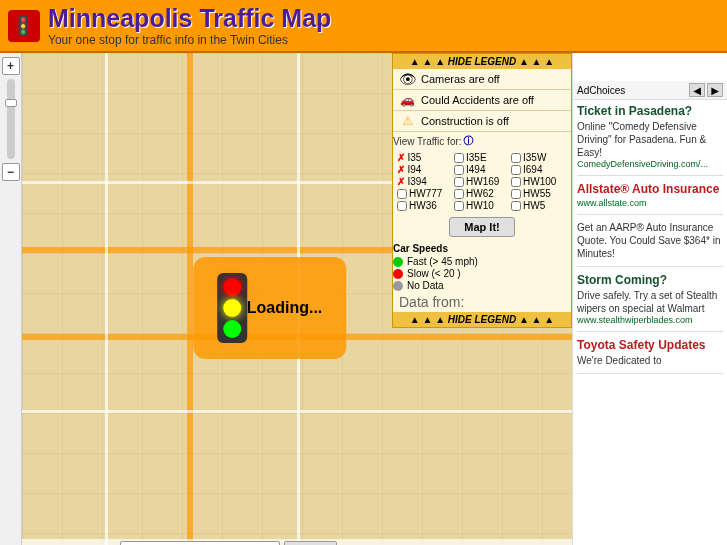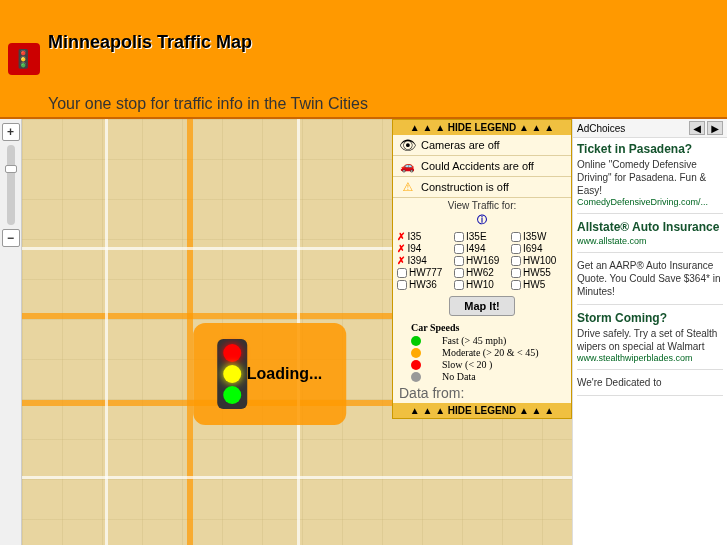--- a/index.html
+++ b/index.html
@@ -15,25 +15,24 @@
       border-bottom: 2px solid #c60;
     }
     #header-icon {
       width: 32px; height: 32px;
       background: #c00;
       border-radius: 4px;
       display: flex; align-items: center; justify-content: center;
       font-size: 18px;
     }
     #header-text h1 {
-      font-size: 18px; font-weight: bold; color: #000000;
+      font-size: 25px; font-weight: bold; color: #4c1d95;
       text-shadow: 1px 1px 0 #fff;
-      margin-top: 28px;
-    }
-    #header-text p { font-size: 16px; color: #333; margin-top: 42px; }
+    }
+    #header-text p { font-size: 12px; color: #333; }
 
     
     #main {
       display: flex;
       width: 727px;
       height: 510px;
     }
 
     
     #left-panel {
@@ -156,37 +155,37 @@
     .legend-header {
       background: #f0c040;
       text-align: center;
       padding: 2px 4px;
       font-size: 10px;
       display: flex;
       align-items: center;
       justify-content: center;
       gap: 4px;
     }
-    .legend-header span { font-weight: bold; }
+    .legend-header span { font-weight: bold; font-style: italic; }
     .legend-row {
       display: flex;
       align-items: center;
       padding: 2px 6px;
       gap: 4px;
       border-bottom: 1px solid #e0d0a0;
     }
     .legend-icon { width: 18px; height: 16px; display: flex; align-items: center; justify-content: center; }
     .legend-eye { font-size: 14px; }
     .legend-car { font-size: 12px; }
     .legend-cone { color: orange; font-size: 12px; }
     .view-traffic-label {
-      padding: 2px 20px;
+      padding: 2px 0;
       font-size: 10px;
       color: #333;
-      display: flex; align-items: center; gap: 2px; flex-direction: column;
+      display: flex; align-items: center; gap: 2px;
     }
     .traffic-grid {
       display: grid;
       grid-template-columns: repeat(3, 1fr);
       padding: 2px 4px;
       gap: 1px;
       font-size: 10px;
     }
     .traffic-item {
       display: flex; align-items: center; gap: 2px;
@@ -197,22 +196,22 @@
       display: block;
       margin: 4px auto;
       background: #e0e0e0;
       border: 1px solid #999;
       border-radius: 3px;
       padding: 3px 14px;
       font-size: 11px;
       cursor: pointer;
       font-weight: bold;
     }
-    .speed-section { padding: 2px 18px; font-family: Liberation Serif, serif; }
-    .speed-row { display: flex; align-items: center; gap: 21px; font-size: 10px; margin: 1px 0; }
+    .speed-section { padding: 2px 0; }
+    .speed-row { display: flex; align-items: center; gap: 4px; font-size: 10px; margin: 1px 0; }
     .speed-dot { width: 10px; height: 10px; border-radius: 50%; }
     .s-green { background: #0c0; }
     .s-yellow { background: #fa0; }
     .s-red { background: #f00; }
     .s-gray { background: #999; }
     .data-from { font-size: 14px; color: #666; padding: 0 6px 2px; }
 
     
     #map-bottom {
       position: absolute;
@@ -260,39 +259,40 @@
       flex-direction: column;
     }
     #ads-header {
       display: flex;
       align-items: center;
       justify-content: space-between;
       padding: 2px 4px;
       background: #f5f5f5;
       border-bottom: 1px solid #ddd;
       font-size: 10px;
+      margin-top: 28px;
     }
     .ads-nav-btn {
       width: 16px; height: 14px;
       background: #ddd;
       border: 1px solid #aaa;
       font-size: 10px;
       cursor: pointer;
       display: flex; align-items: center; justify-content: center;
     }
     #ads-content { flex: 1; overflow-y: auto; padding: 4px; }
     .ad-block {
       border-bottom: 1px solid #ddd;
       padding-bottom: 6px;
       margin-bottom: 6px;
     }
     .ad-title { font-size: 12px; font-weight: bold; color: #14532d; margin-bottom: 2px; }
     .ad-body { font-size: 10px; color: #333; line-height: 1.3; }
     .ad-url { font-size: 9px; color: #006621; }
-    .ad-title-orange { color: #14532d; }
+    .ad-title-orange { color: #b91c1c; }
   </style>
 </head>
 <body>
 
 <div id="header">
   <div id="header-icon">🚦</div>
   <div id="header-text">
     <h1>Minneapolis Traffic Map</h1>
     <p>Your one stop for traffic info in the Twin Cities</p>
   </div>
@@ -418,24 +418,20 @@
           </div>
       </div>
 
       <button class="map-it-btn">Map It!</button>
 
       <div class="speed-section">
         <div style="font-size:10px;font-weight:bold;margin-bottom:2px;">Car Speeds</div>
         <div class="speed-row">
           <div class="speed-dot s-green"></div>
           <span>Fast (&gt; 45 mph)</span>
-        </div>
-        <div class="speed-row">
-          <div class="speed-dot s-yellow"></div>
-          <span>Moderate (&gt; 20 &amp; &lt; 45)</span>
         </div>
         <div class="speed-row">
           <div class="speed-dot s-red"></div>
           <span>Slow (&lt; 20 )</span>
         </div>
         <div class="speed-row">
           <div class="speed-dot s-gray"></div>
           <span>No Data</span>
         </div>
       </div>
@@ -487,18 +483,19 @@
       </div>
       <div class="ad-block">
         <div class="ad-body">Get an AARP® Auto Insurance Quote. You Could Save $364* in Minutes!</div>
       </div>
       <div class="ad-block">
         <div class="ad-title">Storm Coming?</div>
         <div class="ad-body">Drive safely. Try a set of Stealth wipers on special at Walmart</div>
         <div class="ad-url">www.stealthwiperblades.com</div>
       </div>
       <div class="ad-block">
+        <div class="ad-title ad-title-orange">Toyota Safety Updates</div>
         <div class="ad-body">We're Dedicated to</div>
       </div>
     </div>
   </div>
 
 </div>
 
 </body></html>

